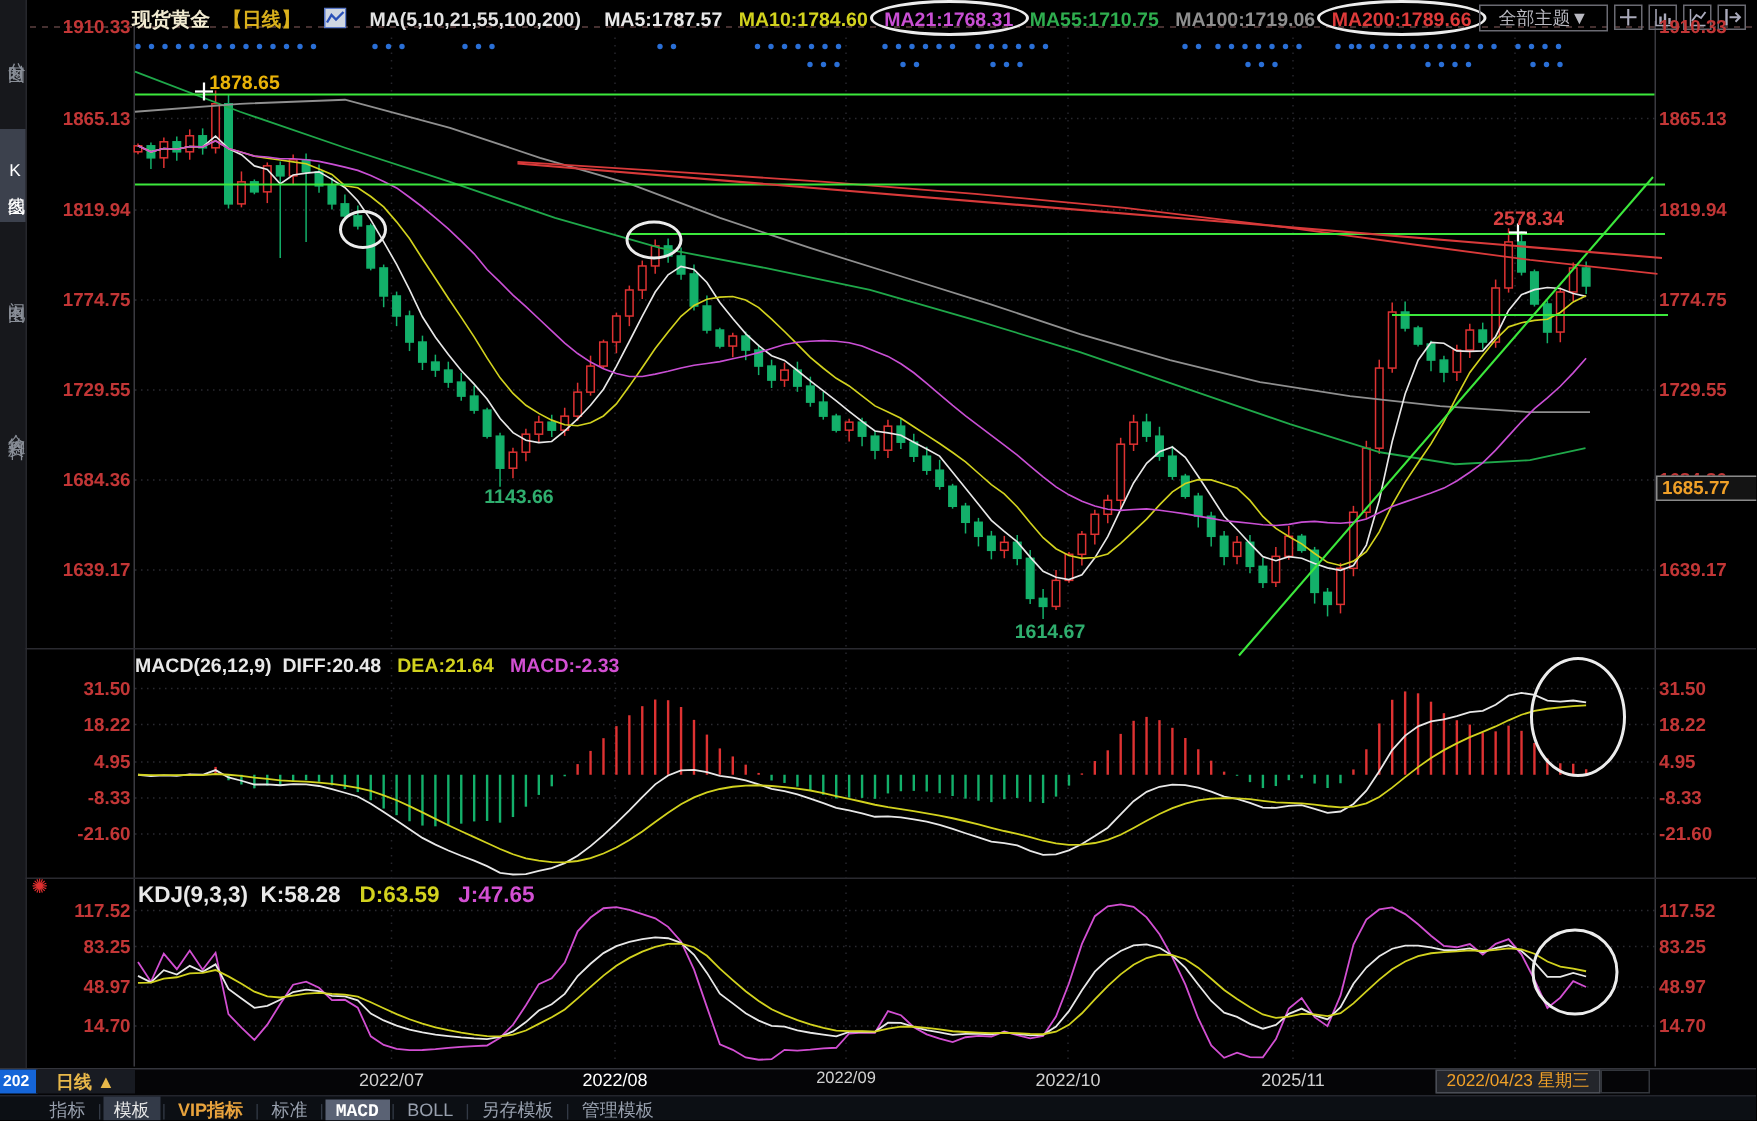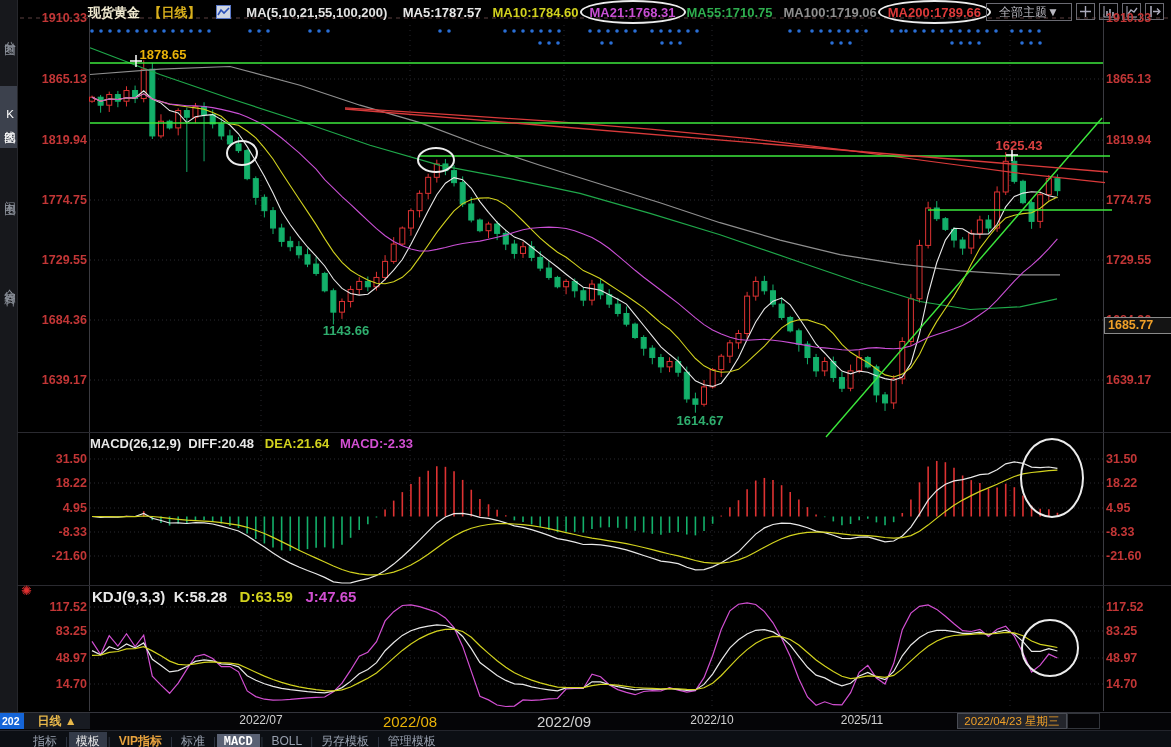--- a/index.html
+++ b/index.html
@@ -561,21 +561,21 @@
   <div id="dates"></div>
   <div class="abs" style="left:957px;top:713px;width:110px;height:16px;background:#23252b;border:1px solid #4a4d55;box-sizing:border-box;color:#f0a028;font-size:11.5px;text-align:center;line-height:14px;">2022/04/23 星期三</div>
   <div class="abs" style="left:1067px;top:713px;width:33px;height:16px;border:1px solid #33363c;box-sizing:border-box;"></div>
 
   <div class="abs" style="left:0;top:730px;width:1171px;height:17px;background:#0c0f14;border-top:1px solid #23252c;padding-left:25px;box-sizing:border-box;white-space:nowrap;" id="toolbar"><span class="tb-item">指标</span><span class="tb-sep">|</span><span class="tb-item" style="background: rgb(51, 58, 72); color: rgb(232, 232, 232);">模板</span><span class="tb-sep">|</span><span class="tb-item" style="color: rgb(232, 163, 61); font-weight: bold;">VIP指标</span><span class="tb-sep">|</span><span class="tb-item">标准</span><span class="tb-sep">|</span><span class="tb-item" style="background: rgb(90, 98, 116); color: rgb(255, 255, 255); font-weight: bold; font-family: &quot;Liberation Mono&quot;, &quot;DejaVu Sans Mono&quot;, monospace;">MACD</span><span class="tb-sep">|</span><span class="tb-item">BOLL</span><span class="tb-sep">|</span><span class="tb-item">另存模板</span><span class="tb-sep">|</span><span class="tb-item">管理模板</span></div>
 
   <div id="overlay" class="abs" style="left:0;top:0;width:1171px;height:747px;pointer-events:none;">
       <div style="position: absolute; left: 129px; top: 47px; width: 68px; text-align: center; color: #eab308; font-size: 13px; font-weight: bold;">1878.65</div>
       <div style="position: absolute; left: 312px; top: 323px; width: 68px; text-align: center; color: rgb(47, 174, 110); font-size: 13px; font-weight: bold;">1143.66</div>
       <div style="position: absolute; left: 666px; top: 413px; width: 68px; text-align: center; color: rgb(47, 174, 110); font-size: 13px; font-weight: bold;">1614.67</div>
-      <div style="position: absolute; left: 985px; top: 138px; width: 68px; text-align: center; color: rgb(217, 64, 64); font-size: 13px; font-weight: bold;">1625.43</div>
+      <div style="position: absolute; left: 985px; top: 138px; width: 68px; text-align: center; color: rgb(217, 64, 64); font-size: 13px; font-weight: bold;">2578.34</div>
       <div class="circ" style="position: absolute; left: 226px; top: 140px; width: 28px; height: 22px;"></div>
       <div class="circ" style="position: absolute; left: 417px; top: 147px; width: 34px; height: 22px;"></div>
       <div class="circ" style="position: absolute; left: 1020px; top: 438px; width: 60px; height: 76px;"></div>
       <div class="circ" style="position: absolute; left: 1021px; top: 619px; width: 54px; height: 54px;"></div>
     </div>
 <div style="position: absolute; left: 17px; top: 10px; width: 70px; text-align: right; padding-right: 3px; color: rgb(194, 54, 54); font-size: 12.5px; font-weight: bold; line-height: 16px;">1910.33</div>
     <div style="position: absolute; left: 1106px; top: 10px; color: rgb(194, 54, 54); font-size: 12.5px; font-weight: bold; line-height: 16px;">1910.33</div>
     <div style="position: absolute; left: 17px; top: 71px; width: 70px; text-align: right; padding-right: 3px; color: rgb(194, 54, 54); font-size: 12.5px; font-weight: bold; line-height: 16px;">1865.13</div>
     <div style="position: absolute; left: 1106px; top: 71px; color: rgb(194, 54, 54); font-size: 12.5px; font-weight: bold; line-height: 16px;">1865.13</div>
     <div style="position: absolute; left: 17px; top: 132px; width: 70px; text-align: right; padding-right: 3px; color: rgb(194, 54, 54); font-size: 12.5px; font-weight: bold; line-height: 16px;">1819.94</div>
@@ -600,17 +600,17 @@
     <div style="position: absolute; left: 1106px; top: 548px; color: rgb(194, 54, 54); font-size: 12.5px; font-weight: bold; line-height: 16px;">-21.60</div>
     <div style="position: absolute; left: 17px; top: 599px; width: 70px; text-align: right; padding-right: 3px; color: rgb(194, 54, 54); font-size: 12.5px; font-weight: bold; line-height: 16px;">117.52</div>
     <div style="position: absolute; left: 1106px; top: 599px; color: rgb(194, 54, 54); font-size: 12.5px; font-weight: bold; line-height: 16px;">117.52</div>
     <div style="position: absolute; left: 17px; top: 623px; width: 70px; text-align: right; padding-right: 3px; color: rgb(194, 54, 54); font-size: 12.5px; font-weight: bold; line-height: 16px;">83.25</div>
     <div style="position: absolute; left: 1106px; top: 623px; color: rgb(194, 54, 54); font-size: 12.5px; font-weight: bold; line-height: 16px;">83.25</div>
     <div style="position: absolute; left: 17px; top: 650px; width: 70px; text-align: right; padding-right: 3px; color: rgb(194, 54, 54); font-size: 12.5px; font-weight: bold; line-height: 16px;">48.97</div>
     <div style="position: absolute; left: 1106px; top: 650px; color: rgb(194, 54, 54); font-size: 12.5px; font-weight: bold; line-height: 16px;">48.97</div>
     <div style="position: absolute; left: 17px; top: 676px; width: 70px; text-align: right; padding-right: 3px; color: rgb(194, 54, 54); font-size: 12.5px; font-weight: bold; line-height: 16px;">14.70</div>
     <div style="position: absolute; left: 1106px; top: 676px; color: rgb(194, 54, 54); font-size: 12.5px; font-weight: bold; line-height: 16px;">14.70</div>
     <div style="position: absolute; left: 226px; top: 713px; width: 70px; text-align: center; color: rgb(208, 208, 208); font-size: 12px;">2022/07</div>
-    <div style="position: absolute; left: 375px; top: 713px; width: 70px; text-align: center; color: #eab308; font-size: 15px;">2022/08</div>
-    <div style="position: absolute; left: 529px; top: 713px; width: 70px; text-align: center; color: rgb(208, 208, 208); font-size: 15px;">2022/09</div>
+    <div style="position: absolute; left: 375px; top: 713px; width: 70px; text-align: center; color: #ffffff; font-size: 12px;">2022/08</div>
+    <div style="position: absolute; left: 529px; top: 713px; width: 70px; text-align: center; color: rgb(208, 208, 208); font-size: 11px;">2022/09</div>
     <div style="position: absolute; left: 677px; top: 713px; width: 70px; text-align: center; color: rgb(208, 208, 208); font-size: 12px;">2022/10</div>
     <div style="position: absolute; left: 827px; top: 713px; width: 70px; text-align: center; color: rgb(208, 208, 208); font-size: 12px;">2025/11</div>
   </div>
 
 </body></html>

